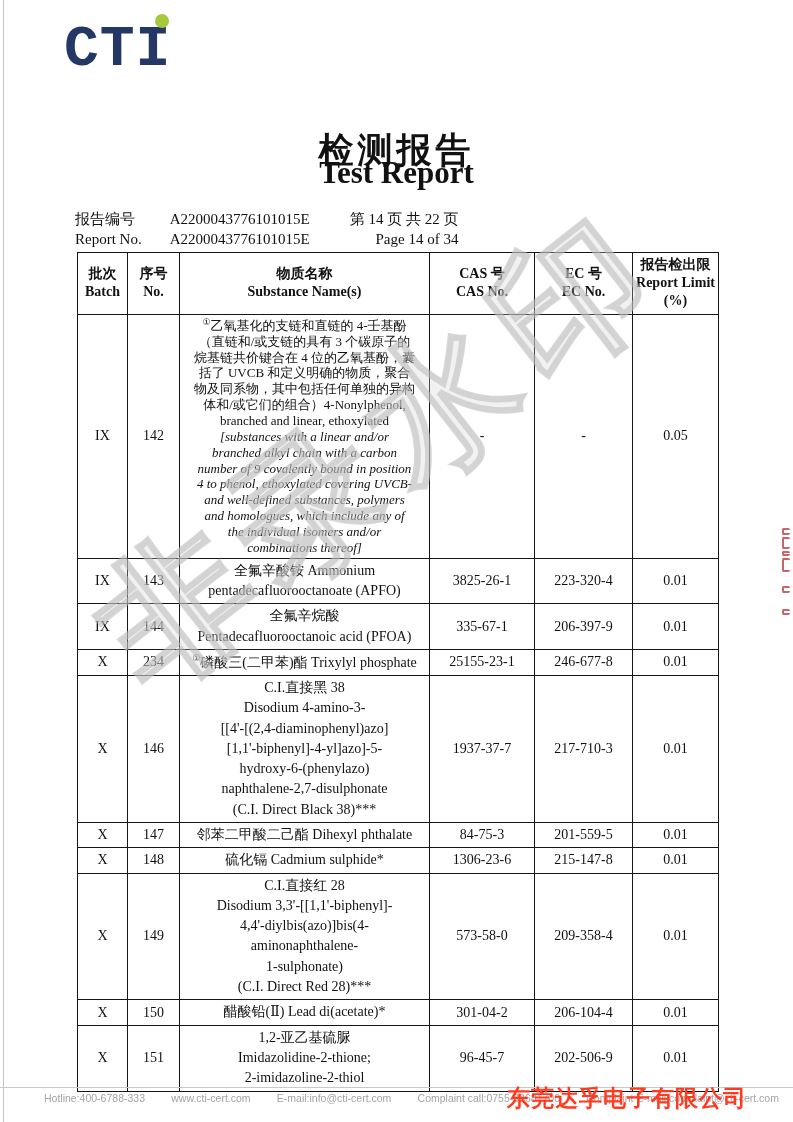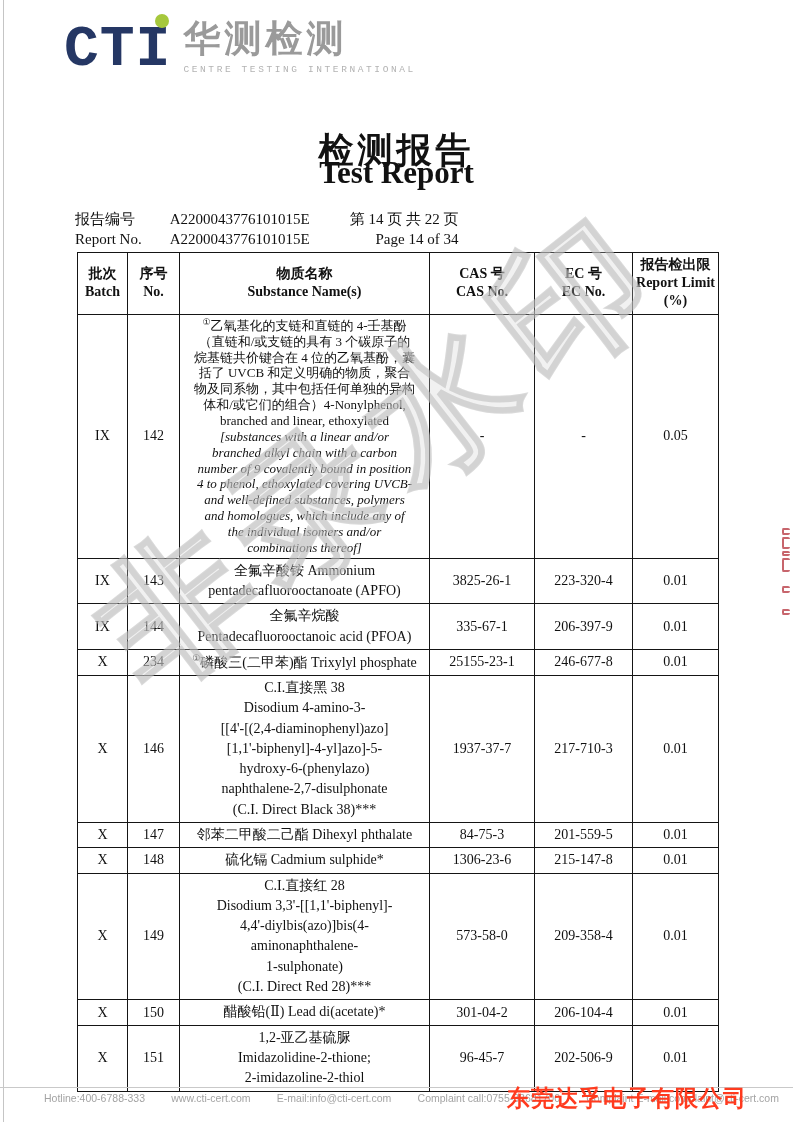--- a/index.html
+++ b/index.html
@@ -80,24 +80,20 @@
 </style>
 </head>
 <body>
 
 <div class="scan-edge-left"></div>
 
 <div class="logo">
   <div class="logo-cti">
     <span>CTI</span>
     <span class="logo-dot"></span>
-  </div>
-  <div class="logo-cn-wrap">
-    <div class="logo-cn">华测检测</div>
-    <div class="logo-en">CENTRE TESTING INTERNATIONAL</div>
   </div>
 </div>
 
 <div class="title-cn">检测报告</div>
 <div class="title-en">Test Report</div>
 
 <div class="info">
   <div class="info-left">
     <span>报告编号</span>
     <span>A2200043776101015E</span>

